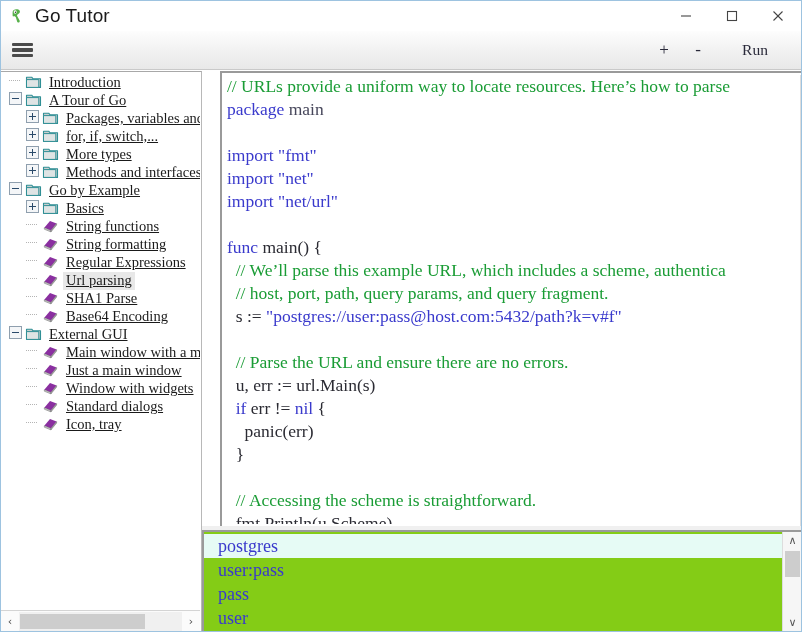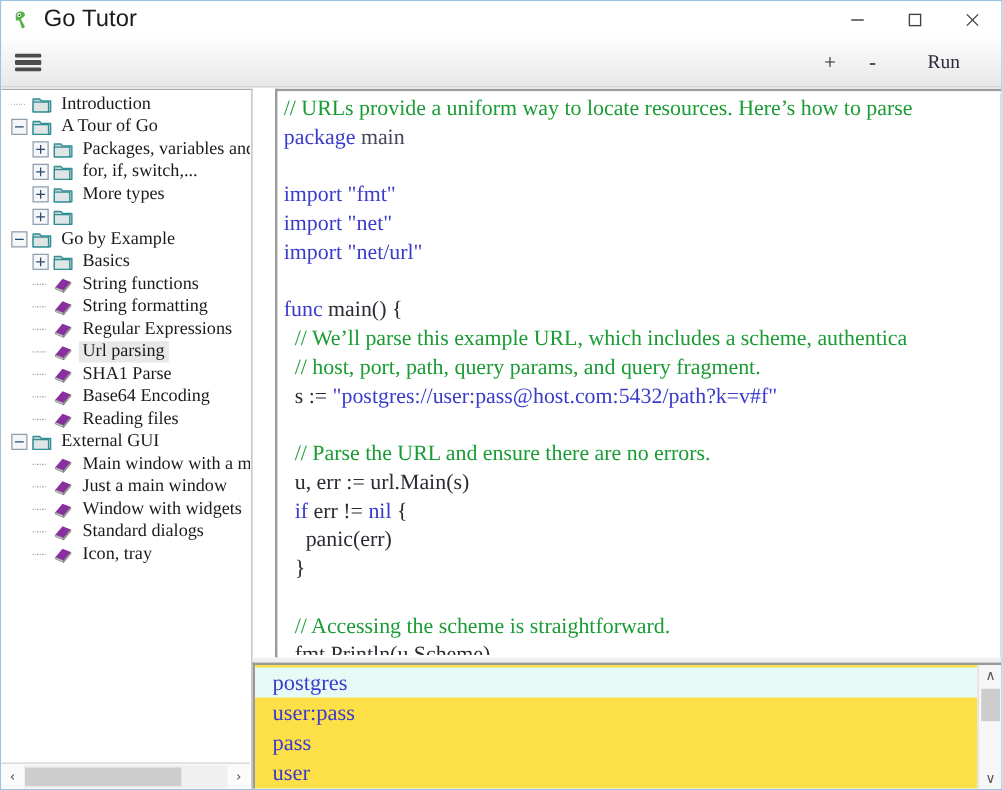--- a/index.html
+++ b/index.html
@@ -135,21 +135,21 @@
   }
   .tree-row {
     position: relative;
     height: 18px;
     line-height: 18px;
     white-space: nowrap;
     font-family: "Liberation Serif", serif;
     font-size: 14.5px;
     color: #1a1a1a;
     display: flex;
-    align-items: center;
+    text-decoration: underline;
   }
   .tree-row .label {
     padding: 0 3px;
     font-family: "Liberation Serif", serif;
     font-size: 14.5px;
     line-height: 17px;
   }
   .tree-row.selected .label {
     background: #e8e8e8;
   }
@@ -300,21 +300,21 @@
     border-top: 2px solid #9a9a9a;
     border-left: 2px solid #9a9a9a;
     background: #ffffff;
     overflow: hidden;
   }
   #output {
     position: absolute;
     left: 0; top: 0;
     width: 578px; height: 99px;
     overflow: hidden;
-    background: #fde047;
+    background: #84cc16;
     padding-top: 2px;
     box-sizing: border-box;
   }
   .out-line {
     height: 24px;
     line-height: 24px;
     white-space: pre;
     font-family: "Liberation Serif", serif;
     font-size: 18px;
     color: #3a3acc;
@@ -440,20 +440,21 @@
             </div>
             <div class="tree-row">
               <span class="indent" style="width: 25px;"></span>
               <span class="expander plus"></span>
               <span class="ico">
                 <svg width="17" height="15" viewBox="0 0 17 15">
                   <path d="M1.5 3.2 h5.2 l1.4 1.6 h7.4 v8.6 h-14 z" fill="#c9cfcf" stroke="#2f8f95" stroke-width="1.1" stroke-linejoin="round"></path>
                   <path d="M1.5 5.6 h12.3 v7.8 h-12.3 z" fill="#dfe4e4" stroke="#2f8f95" stroke-width="1.0"></path>
                 </svg>
               </span>
+              <span class="label">Methods and interfaces</span>
             </div>
             <div class="tree-row">
               <span class="indent" style="width: 8px;"></span>
               <span class="expander"></span>
               <span class="ico">
                 <svg width="17" height="15" viewBox="0 0 17 15">
                   <path d="M1.5 3.2 h5.2 l1.4 1.6 h7.4 v8.6 h-14 z" fill="#c9cfcf" stroke="#2f8f95" stroke-width="1.1" stroke-linejoin="round"></path>
                   <path d="M1.5 5.6 h12.3 v7.8 h-12.3 z" fill="#dfe4e4" stroke="#2f8f95" stroke-width="1.0"></path>
                 </svg>
               </span>
@@ -540,33 +541,20 @@
               <span class="dots"></span>
               <span style="width: 4px;"></span>
               <span class="ico">
                 <svg width="17" height="15" viewBox="0 0 17 15">
                   <path d="M2.3 9.8 L8.0 3.0 L14.6 5.6 L8.9 12.4 Z" fill="#8a2fa0"></path>
                   <path d="M2.3 9.8 L8.9 12.4 L8.9 13.9 L2.3 11.2 Z" fill="#cfcfcf" stroke="#6a6a6a" stroke-width=".5"></path>
                   <path d="M8.9 12.4 L14.6 5.6 L14.6 7.1 L8.9 13.9 Z" fill="#a8a8a8" stroke="#6a6a6a" stroke-width=".5"></path>
                 </svg>
               </span>
               <span class="label">Base64 Encoding</span>
-            </div>
-            <div class="tree-row">
-              <span class="indent" style="width: 25px;"></span>
-              <span class="dots"></span>
-              <span style="width: 4px;"></span>
-              <span class="ico">
-                <svg width="17" height="15" viewBox="0 0 17 15">
-                  <path d="M2.3 9.8 L8.0 3.0 L14.6 5.6 L8.9 12.4 Z" fill="#8a2fa0"></path>
-                  <path d="M2.3 9.8 L8.9 12.4 L8.9 13.9 L2.3 11.2 Z" fill="#cfcfcf" stroke="#6a6a6a" stroke-width=".5"></path>
-                  <path d="M8.9 12.4 L14.6 5.6 L14.6 7.1 L8.9 13.9 Z" fill="#a8a8a8" stroke="#6a6a6a" stroke-width=".5"></path>
-                </svg>
-              </span>
-              <span class="label">Reading files</span>
             </div>
             <div class="tree-row">
               <span class="indent" style="width: 8px;"></span>
               <span class="expander"></span>
               <span class="ico">
                 <svg width="17" height="15" viewBox="0 0 17 15">
                   <path d="M1.5 3.2 h5.2 l1.4 1.6 h7.4 v8.6 h-14 z" fill="#c9cfcf" stroke="#2f8f95" stroke-width="1.1" stroke-linejoin="round"></path>
                   <path d="M1.5 5.6 h12.3 v7.8 h-12.3 z" fill="#dfe4e4" stroke="#2f8f95" stroke-width="1.0"></path>
                 </svg>
               </span>

